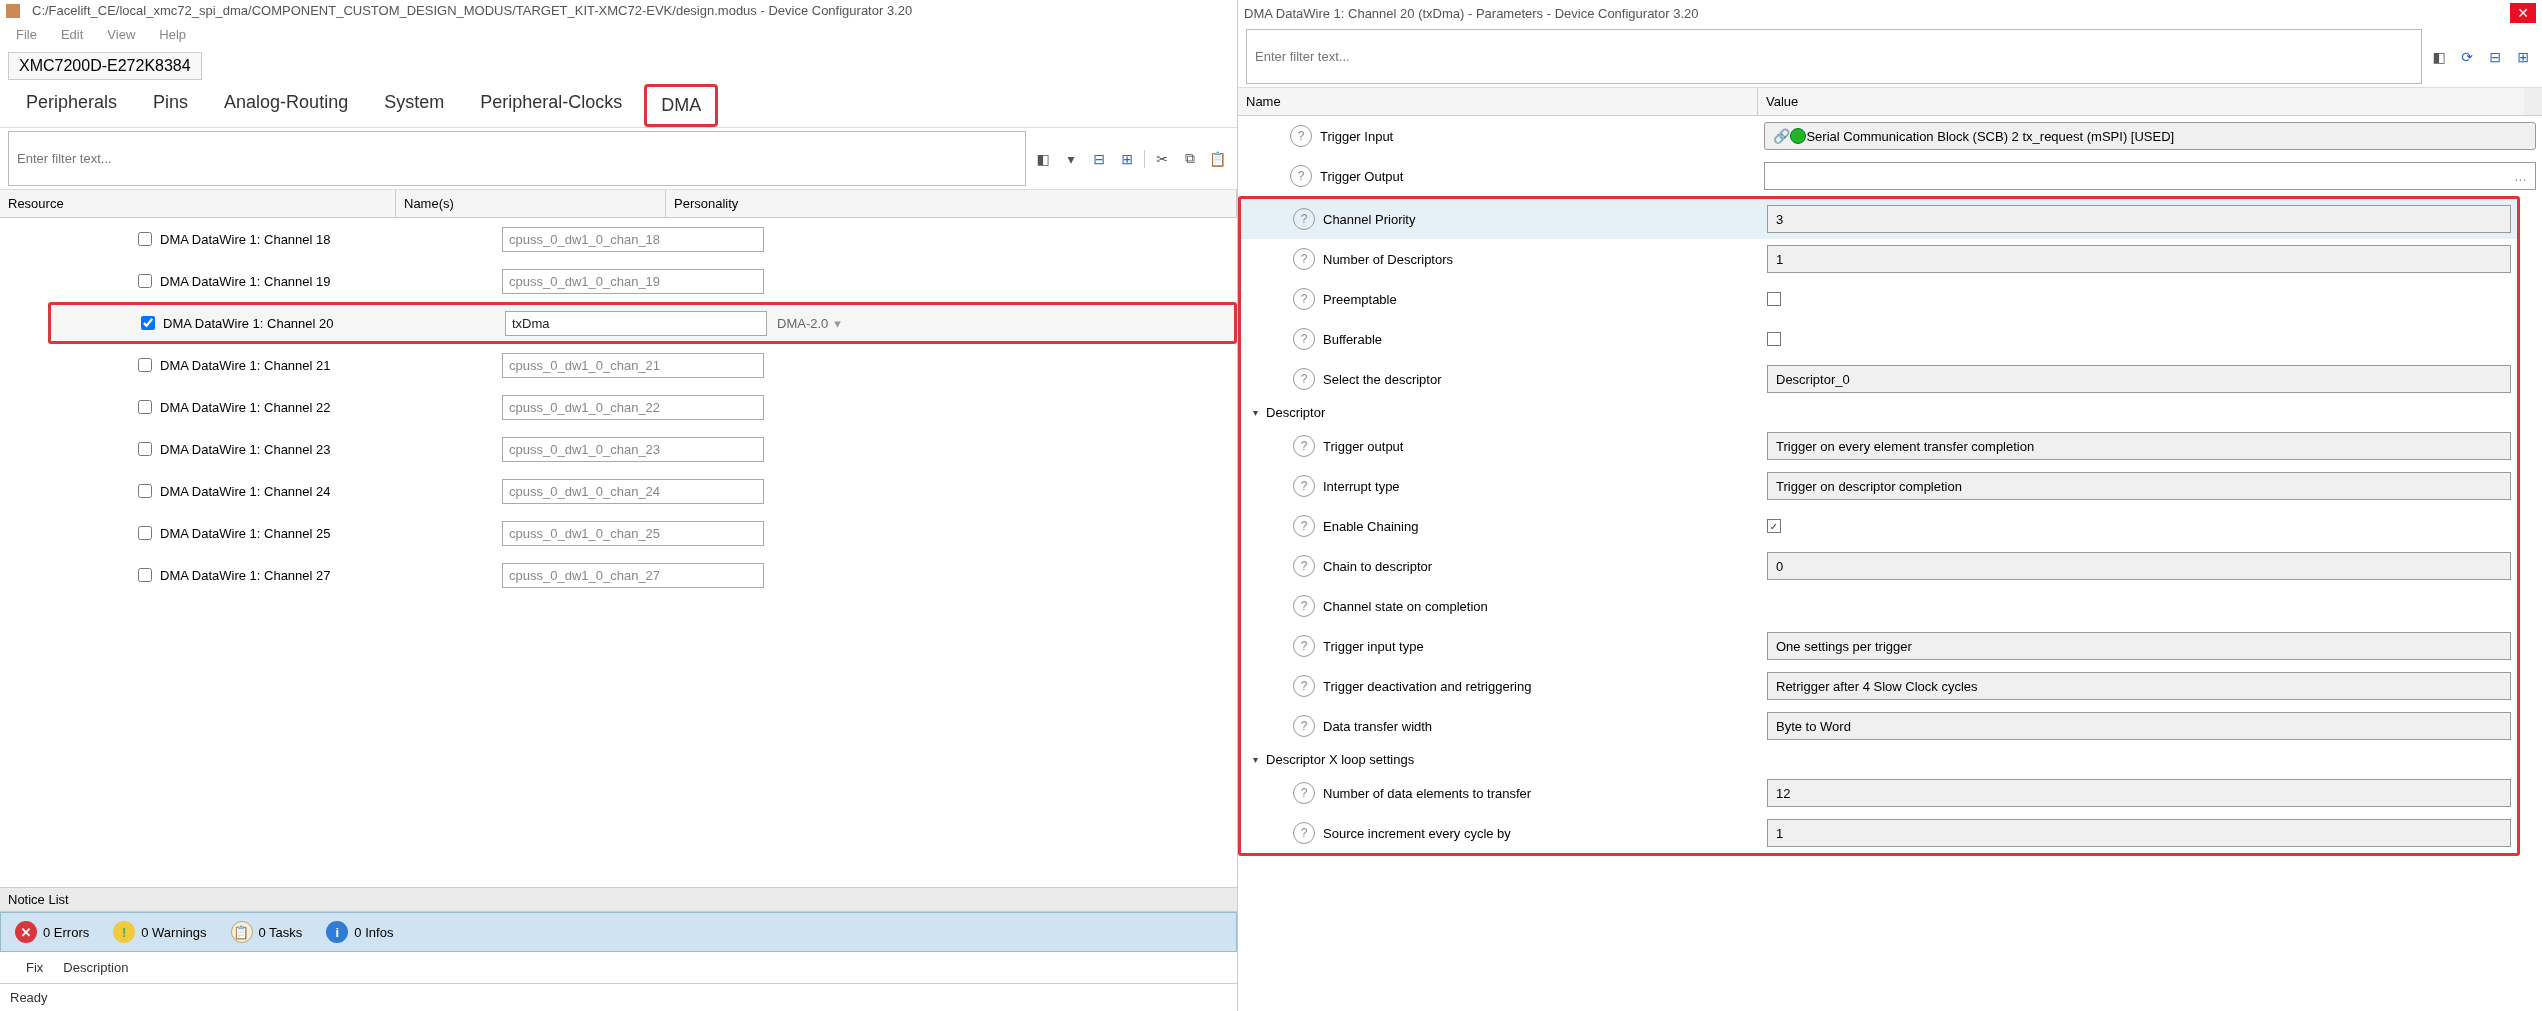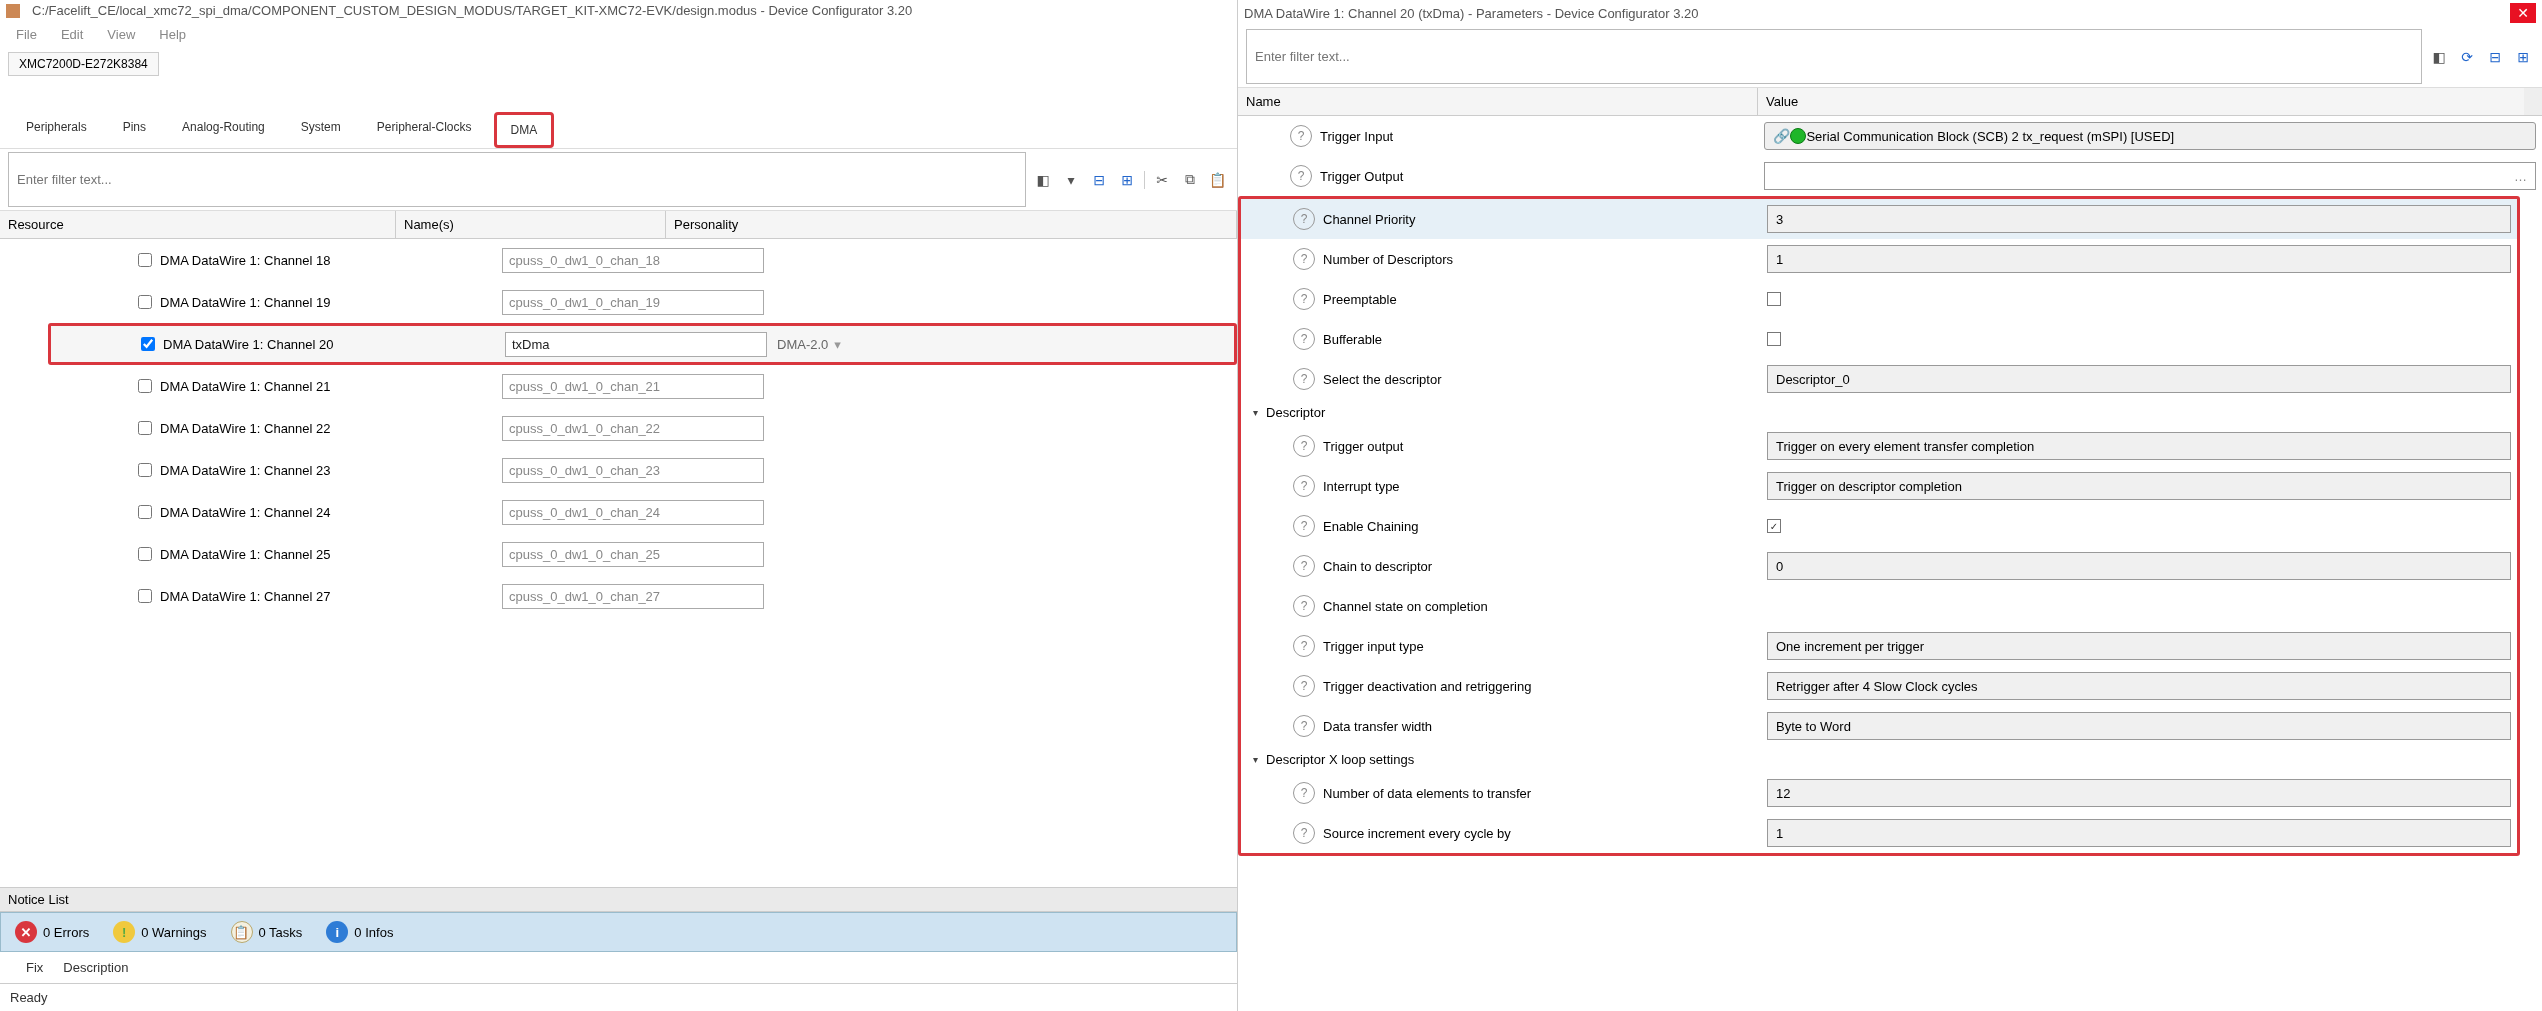--- a/index.html
+++ b/index.html
@@ -4,23 +4,23 @@
 <style>
 * { margin:0; padding:0; box-sizing:border-box; font-family:"Segoe UI",Arial,sans-serif; font-size:13px; }
 body { background:#fff; display:flex; width:2542px; height:1011px; }
 .pane { display:flex; flex-direction:column; }
 .left-pane { width:1238px; border-right:1px solid #ccc; }
 .right-pane { flex:1; }
 .title-row { display:flex; align-items:center; padding:3px 6px; gap:12px; font-size:12px; color:#555; }
 .title-row.right { justify-content:space-between; }
 .close-btn { width:26px; height:20px; background:#e81123; color:#fff; display:flex; align-items:center; justify-content:center; font-size:14px; }
 .menu-bar { display:flex; gap:24px; padding:6px 16px; color:#888; font-size:14px; }
-.chip { border:1px solid #ccc; padding:4px 10px; margin:4px 8px; display:inline-block; background:#f8f8f8; font-size:12px; }
+.chip { border:1px solid #ccc; padding:4px 10px; margin:4px 8px; display:inline-block; background:#f8f8f8; font-size:16px; }
 .tabs { display:flex; gap:8px; padding:0 12px; border-bottom:1px solid #ddd; }
-.tab { padding:8px 14px; font-size:12px; color:#333; cursor:pointer;margin-top:32px; }
+.tab { padding:8px 14px; font-size:18px; color:#333; cursor:pointer; }
 .tab.active { border:3px solid #d9363e; border-radius:4px; font-weight:500; }
 .filter-row { display:flex; align-items:center; padding:3px 8px; gap:6px; border-bottom:1px solid #ddd; }
 .filter-input { flex:1; border:1px solid #bbb; padding:19px 8px; font-size:13px; color:#888; background:#fff; }
 .icon-btn { width:22px; height:22px; display:flex; align-items:center; justify-content:center; color:#555; cursor:pointer; font-size:14px; }
 .icon-btn.blue { color:#2266cc; }
 .grid-hdr { display:flex; background:#f5f5f5; border-bottom:1px solid #ccc; font-size:13px; }
 .grid-hdr > div { padding:6px 8px; border-right:1px solid #ccc; }
 .col-res { width:396px; } .col-name { width:270px; } .col-pers { flex:1; }
 .res-rows { overflow-y:auto; max-height:420px; }
 .res-row { display:flex; align-items:center; height:42px;margin-left:48px; }
@@ -352,21 +352,21 @@
             <span>Channel state on completion</span>
           </div>
         </div>
         <div class="prow">
           <div class="label">
             <span class="help-ic">?</span>
             <span>Trigger input type</span>
           </div>
           <div class="value">
             <div class="box">
-              <span>One increment per trigger</span>
+              <span>One settings per trigger</span>
             </div>
           </div>
         </div>
         <div class="prow">
           <div class="label">
             <span class="help-ic">?</span>
             <span>Trigger deactivation and retriggering</span>
           </div>
           <div class="value">
             <div class="box">

